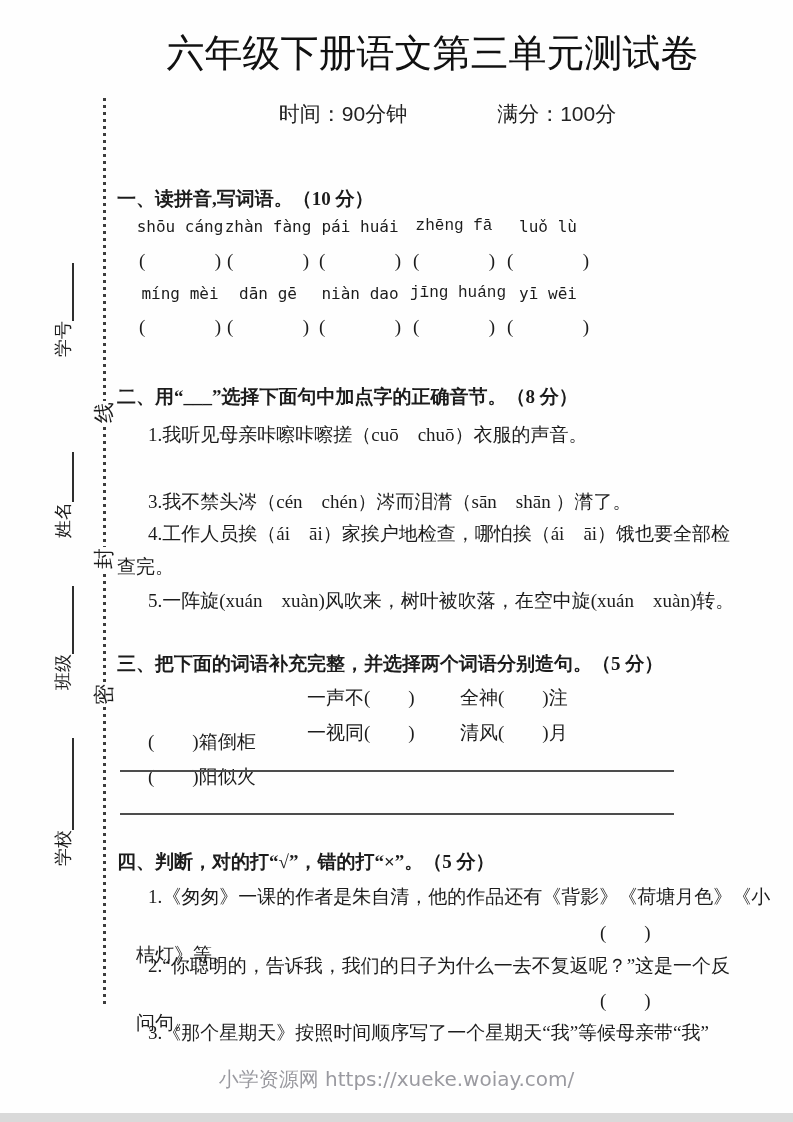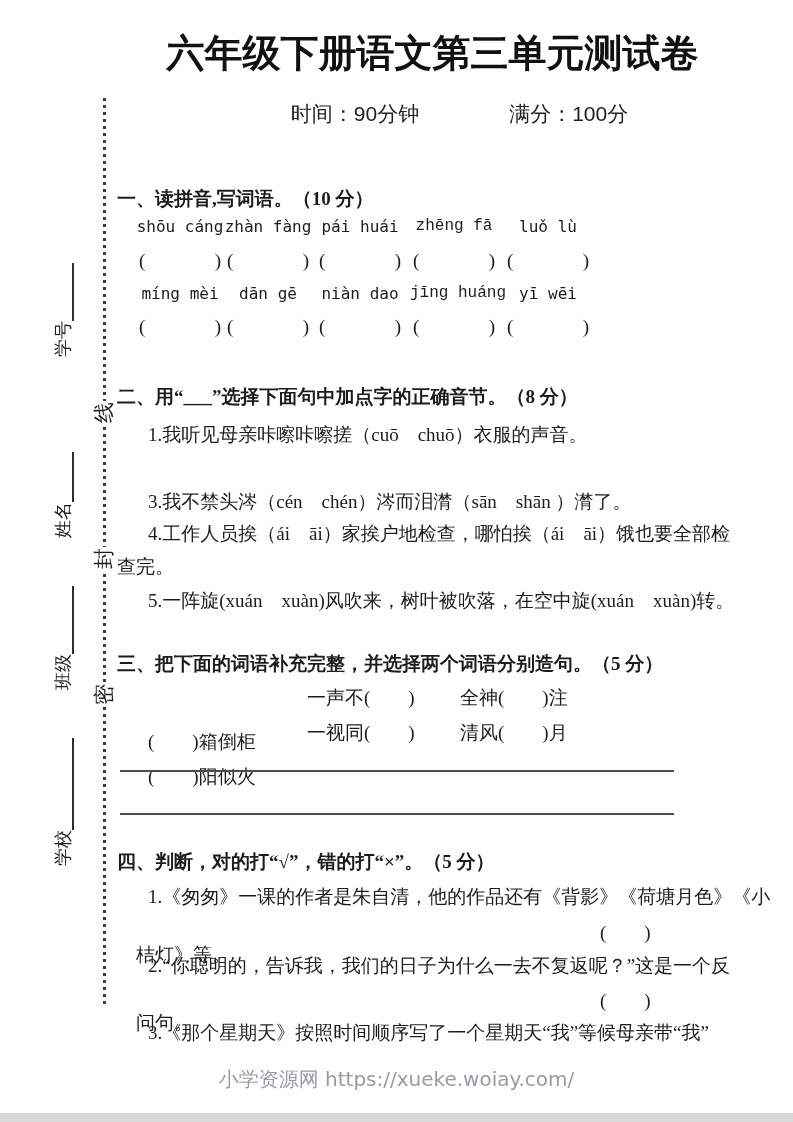--- a/index.html
+++ b/index.html
@@ -34,25 +34,25 @@
     background:#fefefe; padding:0 1px;
   }
   .seal-char.sc-xian { top:424px; }
   .seal-char.sc-feng { top:570px; }
   .seal-char.sc-mi   { top:706px; }
 
   
   .doc-title {
     position:absolute; top:28px; left:125px; width:615px; text-align:center;
     font-family:"Liberation Sans","DejaVu Sans",sans-serif;
-    font-weight:700; font-size:38px; letter-spacing:0px; color:#111;
+    font-weight:400; font-size:38px; letter-spacing:0px; color:#111;
     white-space:nowrap;
   }
   .meta-row {
-    position:absolute; top:100px; left:152px; width:615px;
+    position:absolute; top:100px; left:140px; width:615px;
     display:flex; justify-content:center; gap:90px;
     font-family:"Liberation Sans","DejaVu Sans",sans-serif;
     font-size:21px; font-weight:500; color:#222; white-space:pre;
   }
 
   
   .abs { position:absolute; left:117px; white-space:pre; }
   .sec-head { font-size:19px; font-weight:700; }
   .line { font-size:19px; line-height:24px; }
   .indent { padding-left:31px; }

